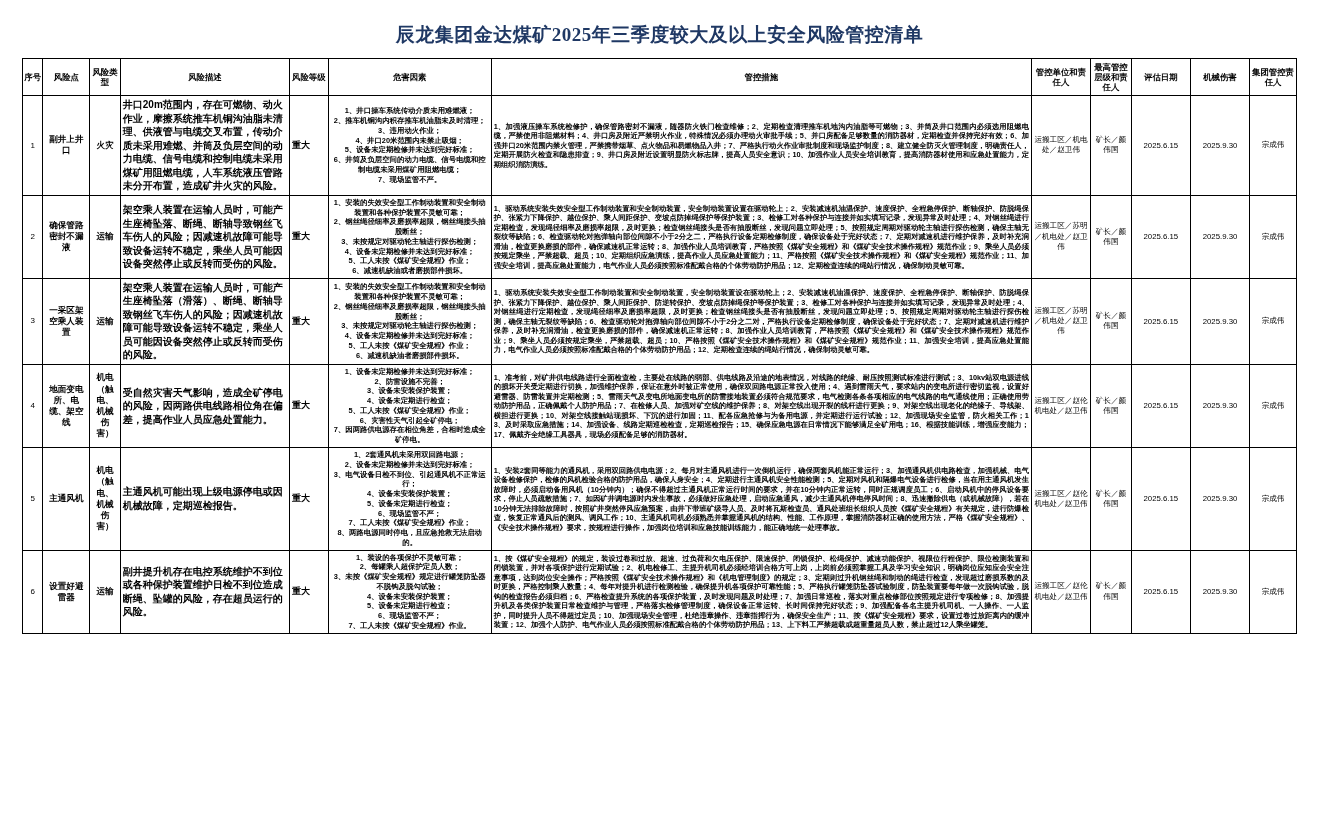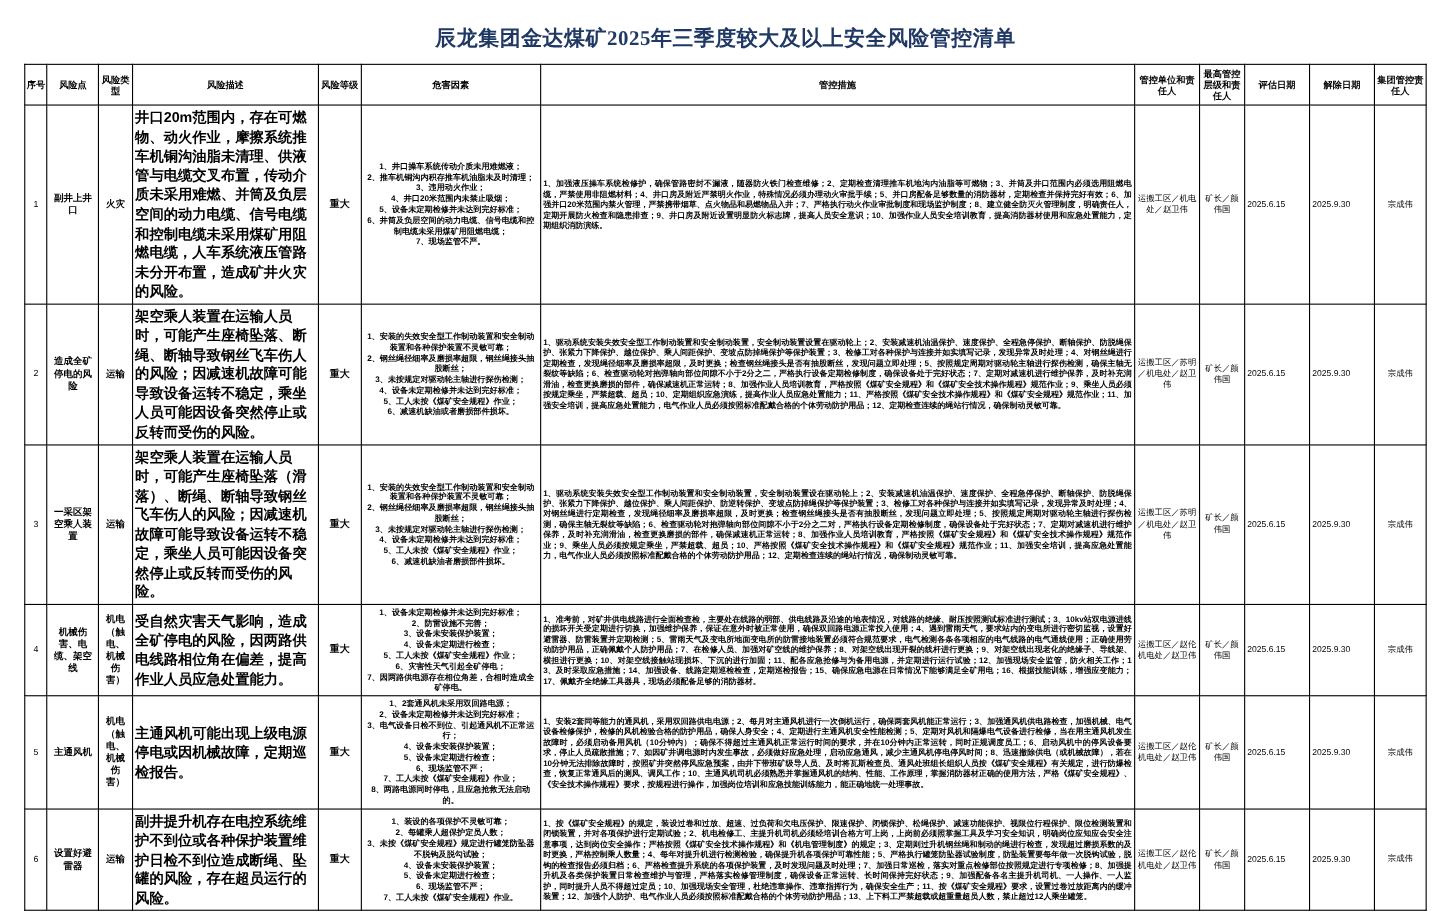--- a/index.html
+++ b/index.html
@@ -55,27 +55,27 @@
     text-align: center;
     font-size: 8px;
   }
   td.c-point, td.c-type {
     text-align: center;
     font-size: 8.6px;
     font-weight: bold;
     line-height: 1.3;
   }
   td.c-desc {
-    font-size: 13px;
+    font-size: 10px;
     font-weight: bold;
     line-height: 1.35;
     padding: 3px 4px;
   }
   td.c-level {
-    text-align: center;
+    text-align: left;
     font-size: 9px;
     font-weight: bold;
     font-family: Liberation Serif, serif;
   }
   td.c-hazard {
     font-size: 7.4px;
     font-weight: bold;
     line-height: 1.32;
     padding: 3px 3px;
     text-align: center;
@@ -86,20 +86,21 @@
     padding: 3px 4px;
     text-align: justify;
     font-weight: bold;
   }
   td.c-unit, td.c-top, td.c-resp {
     text-align: center;
     font-size: 7.6px;
     line-height: 1.35;
   }
   td.c-date {
+    text-align: center;
     font-size: 7.8px;
     white-space: nowrap;
     margin-left: 28px;
   }
 </style>
 </head>
 <body>
 
 <div class="page">
   <div class="doc-title">辰龙集团金达煤矿2025年三季度较大及以上安全风险管控清单</div>
@@ -124,42 +125,42 @@
         <th>序号</th>
         <th>风险点</th>
         <th>风险类型</th>
         <th>风险描述</th>
         <th>风险等级</th>
         <th>危害因素</th>
         <th>管控措施</th>
         <th>管控单位和责任人</th>
         <th>最高管控层级和责任人</th>
         <th>评估日期</th>
-        <th>解除日期</th>
+        <th>机械伤害</th>
         <th>集团管控责任人</th>
       </tr>
     </thead>
     <tbody>
         <tr>
           <td class="c-idx">1</td>
           <td class="c-point">副井上井口</td>
           <td class="c-type">火灾</td>
           <td class="c-desc">井口20m范围内，存在可燃物、动火作业，摩擦系统推车机铜沟油脂未清理、供液管与电缆交叉布置，传动介质未采用难燃、并筒及负层空间的动力电缆、信号电缆和控制电缆未采用煤矿用阻燃电缆，人车系统液压管路未分开布置，造成矿井火灾的风险。</td>
           <td class="c-level">重大</td>
           <td class="c-hazard">1、井口操车系统传动介质未用难燃液；<br>2、推车机铜沟内积存推车机油脂未及时清理；<br>3、违用动火作业；<br>4、井口20米范围内未禁止吸烟；<br>5、设备未定期检修并未达到完好标准；<br>6、井筒及负层空间的动力电缆、信号电缆和控制电缆未采用煤矿用阻燃电缆；<br>7、现场监管不严。</td>
           <td class="c-measure">1、加强液压操车系统检修护，确保管路密封不漏液，随器防火铁门检查维修；2、定期检查清理推车机地沟内油脂等可燃物；3、并筒及井口范围内必须选用阻燃电缆，严禁使用非阻燃材料；4、井口房及附近严禁明火作业，特殊情况必须办理动火审批手续；5、并口房配备足够数量的消防器材，定期检查并保持完好有效；6、加强并口20米范围内禁火管理，严禁携带烟草、点火物品和易燃物品入井；7、严格执行动火作业审批制度和现场监护制度；8、建立健全防灭火管理制度，明确责任人，定期开展防火检查和隐患排查；9、井口房及附近设置明显防火标志牌，提高人员安全意识；10、加强作业人员安全培训教育，提高消防器材使用和应急处置能力，定期组织消防演练。</td>
           <td class="c-unit">运搬工区／机电处／赵卫伟</td>
           <td class="c-top">矿长／颜伟国</td>
           <td class="c-date">2025.6.15</td>
           <td class="c-date">2025.9.30</td>
           <td class="c-resp">宗成伟</td>
         </tr>
         <tr>
           <td class="c-idx">2</td>
-          <td class="c-point">造成全矿停电的风险</td>
+          <td class="c-point">确保管路密封不漏液</td>
           <td class="c-type">运输</td>
           <td class="c-desc">架空乘人装置在运输人员时，可能产生座椅坠落、断绳、断轴导致钢丝飞车伤人的风险；因减速机故障可能导致设备运转不稳定，乘坐人员可能因设备突然停止或反转而受伤的风险。</td>
           <td class="c-level">重大</td>
           <td class="c-hazard">1、安装的失效安全型工作制动装置和安全制动装置和各种保护装置不灵敏可靠；<br>2、钢丝绳径细率及磨损率超限，钢丝绳接头抽股断丝；<br>3、未按规定对驱动轮主轴进行探伤检测；<br>4、设备未定期检修并未达到完好标准；<br>5、工人未按《煤矿安全规程》作业；<br>6、减速机缺油或者磨损部件损坏。</td>
           <td class="c-measure">1、驱动系统安装失效安全型工作制动装置和安全制动装置，安全制动装置设置在驱动轮上；2、安装减速机油温保护、速度保护、全程急停保护、断轴保护、防脱绳保护、张紧力下降保护、越位保护、乘人间距保护、变坡点防掉绳保护等保护装置；3、检修工对各种保护与连接并如实填写记录，发现异常及时处理；4、对钢丝绳进行定期检查，发现绳径细率及磨损率超限，及时更换；检查钢丝绳接头是否有抽股断丝，发现问题立即处理；5、按照规定周期对驱动轮主轴进行探伤检测，确保主轴无裂纹等缺陷；6、检查驱动轮对抱弹轴向部位间隙不小于2分之二，严格执行设备定期检修制度，确保设备处于完好状态；7、定期对减速机进行维护保养，及时补充润滑油，检查更换磨损的部件，确保减速机正常运转；8、加强作业人员培训教育，严格按照《煤矿安全规程》和《煤矿安全技术操作规程》规范作业；9、乘坐人员必须按规定乘坐，严禁超载、超员；10、定期组织应急演练，提高作业人员应急处置能力；11、严格按照《煤矿安全技术操作规程》和《煤矿安全规程》规范作业；11、加强安全培训，提高应急处置能力，电气作业人员必须按照标准配戴合格的个体劳动防护用品；12、定期检查连续的绳站行情况，确保制动灵敏可靠。</td>
           <td class="c-unit">运搬工区／苏明／机电处／赵卫伟</td>
           <td class="c-top">矿长／颜伟国</td>
           <td class="c-date">2025.6.15</td>
           <td class="c-date">2025.9.30</td>
           <td class="c-resp">宗成伟</td>
@@ -173,21 +174,21 @@
           <td class="c-hazard">1、安装的失效安全型工作制动装置和安全制动装置和各种保护装置不灵敏可靠；<br>2、钢丝绳径细率及磨损率超限，钢丝绳接头抽股断丝；<br>3、未按规定对驱动轮主轴进行探伤检测；<br>4、设备未定期检修并未达到完好标准；<br>5、工人未按《煤矿安全规程》作业；<br>6、减速机缺油者磨损部件损坏。</td>
           <td class="c-measure">1、驱动系统安装失效安全型工作制动装置和安全制动装置，安全制动装置设在驱动轮上；2、安装减速机油温保护、速度保护、全程急停保护、断轴保护、防脱绳保护、张紧力下降保护、越位保护、乘人间距保护、防逆转保护、变坡点防掉绳保护等保护装置；3、检修工对各种保护与连接并如实填写记录，发现异常及时处理；4、对钢丝绳进行定期检查，发现绳径细率及磨损率超限，及时更换；检查钢丝绳接头是否有抽股断丝，发现问题立即处理；5、按照规定周期对驱动轮主轴进行探伤检测，确保主轴无裂纹等缺陷；6、检查驱动轮对抱弹轴向部位间隙不小于2分之二对，严格执行设备定期检修制度，确保设备处于完好状态；7、定期对减速机进行维护保养，及时补充润滑油，检查更换磨损的部件，确保减速机正常运转；8、加强作业人员培训教育，严格按照《煤矿安全规程》和《煤矿安全技术操作规程》规范作业；9、乘坐人员必须按规定乘坐，严禁超载、超员；10、严格按照《煤矿安全技术操作规程》和《煤矿安全规程》规范作业；11、加强安全培训，提高应急处置能力，电气作业人员必须按照标准配戴合格的个体劳动防护用品；12、定期检查连续的绳站行情况，确保制动灵敏可靠。</td>
           <td class="c-unit">运搬工区／苏明／机电处／赵卫伟</td>
           <td class="c-top">矿长／颜伟国</td>
           <td class="c-date">2025.6.15</td>
           <td class="c-date">2025.9.30</td>
           <td class="c-resp">宗成伟</td>
         </tr>
         <tr>
           <td class="c-idx">4</td>
-          <td class="c-point">机械伤害、电缆、架空线</td>
+          <td class="c-point">地面变电所、电缆、架空线</td>
           <td class="c-type">机电（触电、机械伤害）</td>
           <td class="c-desc">受自然灾害天气影响，造成全矿停电的风险，因两路供电线路相位角在偏差，提高作业人员应急处置能力。</td>
           <td class="c-level">重大</td>
           <td class="c-hazard">1、设备未定期检修并未达到完好标准；<br>2、防雷设施不完善；<br>3、设备未安装保护装置；<br>4、设备未定期进行检查；<br>5、工人未按《煤矿安全规程》作业；<br>6、灾害性天气引起全矿停电；<br>7、因两路供电源存在相位角差，合相时造成全矿停电。</td>
           <td class="c-measure">1、准考前，对矿井供电线路进行全面检查检，主要处在线路的弱部、供电线路及沿途的地表情况，对线路的绝缘、耐压按照测试标准进行测试；3、10kv站双电源进线的损坏开关受定期进行切换，加强维护保养，保证在意外时被正常使用，确保双回路电源正常投入使用；4、遇到雷雨天气，要求站内的变电所进行密切监视，设置好避雷器、防雷装置并定期检测；5、雷雨天气及变电所地面变电所的防雷接地装置必须符合规范要求，电气检测各条各项相应的电气线路的电气通线使用；正确使用劳动防护用品，正确佩戴个人防护用品；7、在检修人员、加强对矿空线的维护保养；8、对架空线出现开裂的线杆进行更换；9、对架空线出现老化的绝缘子、导线架、横担进行更换；10、对架空线接触站现损坏、下沉的进行加固；11、配各应急抢修与为备用电源，并定期进行运行试验；12、加强现场安全监管，防火相关工作；13、及时采取应急措施；14、加强设备、线路定期巡检检查，定期巡检报告；15、确保应急电源在日常情况下能够满足全矿用电；16、根据技能训练，增强应变能力；17、佩戴齐全绝缘工具器具，现场必须配备足够的消防器材。</td>
           <td class="c-unit">运搬工区／赵伦机电处／赵卫伟</td>
           <td class="c-top">矿长／颜伟国</td>
           <td class="c-date">2025.6.15</td>
           <td class="c-date">2025.9.30</td>
           <td class="c-resp">宗成伟</td>

